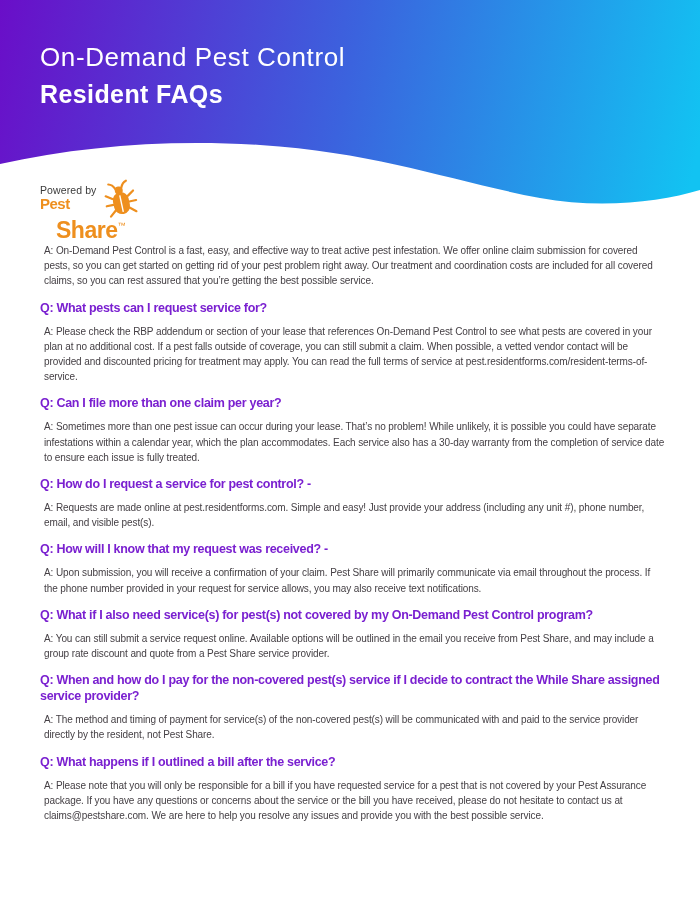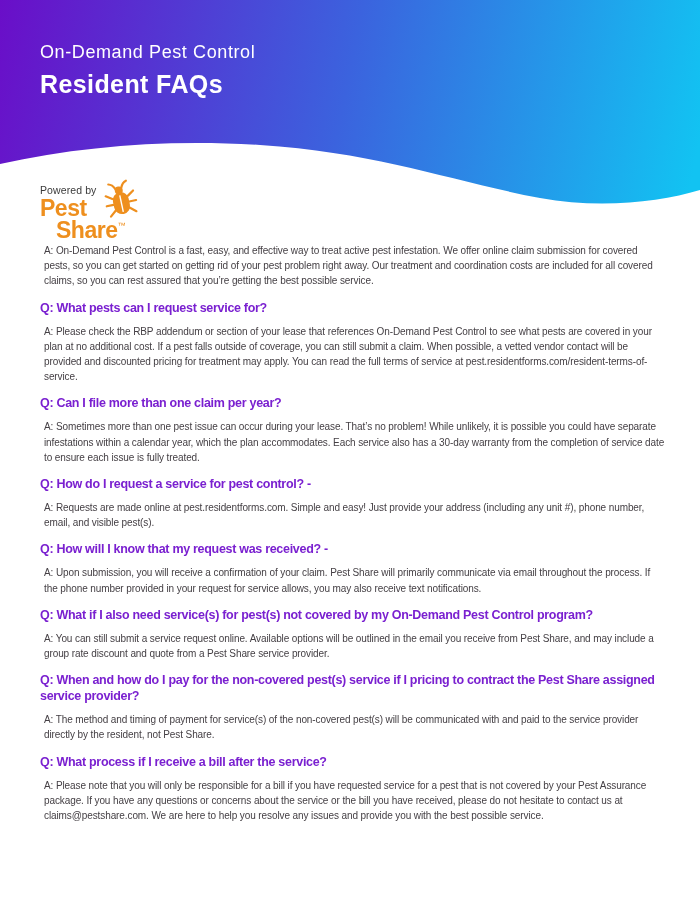--- a/index.html
+++ b/index.html
@@ -8,36 +8,36 @@
     width:700px; height:906px; overflow:hidden; position:relative;
     font-family:"Liberation Sans", sans-serif;
     -webkit-font-smoothing:antialiased;
   }
 
   
   .header { position:relative; width:700px; height:236px; }
   .header svg.wave { position:absolute; left:0; top:0; display:block; }
 
   .title-block { position:absolute; left:40px; top:42px; color:#ffffff; }
-  .title-line1 { font-size:18px; font-weight:400; letter-spacing:0.6px; }
+  .title-line1 { font-size:26px; font-weight:400; letter-spacing:0.6px; }
   .title-line2 { font-size:25px; font-weight:700; letter-spacing:0.4px; margin-top:7px; }
 
   .rbp-lockup { position:absolute; left:502px; top:42px; display:flex; align-items:center; }
   .rbp-tile { display:block; }
   .sn { display:flex; align-items:flex-start; margin-left:9px; color:#ffffff; }
   .sn .by { font-size:8px; font-weight:400; margin:6px 2px 0 0; }
   .sn-words { text-align:right; font-size:15.5px; font-weight:700; line-height:13.5px; letter-spacing:-0.3px; }
   .sn .o { position:relative; display:inline-block; }
   .sn .o::after { content:""; position:absolute; left:50%; top:59%; width:3.5px; height:3.5px;
                   margin:-1.75px 0 0 -1.75px; border-radius:50%; background:#ffffff; }
 
   
   .powered { position:absolute; left:40px; top:182px; width:140px; height:62px; }
   .powered-label { position:absolute; left:0; top:2px; font-size:10.5px; color:#3a3a3a; letter-spacing:0.1px; }
-  .ps-word1 { position:absolute; left:0; top:13px; font-size:23px; font-weight:800; letter-spacing:-0.5px; }
+  .ps-word1 { position:absolute; left:0; top:13px; font-size:15px; font-weight:800; letter-spacing:-0.5px; }
   .ps-word2 { position:absolute; left:16px; top:35px; font-size:23px; font-weight:800; letter-spacing:-0.5px; }
   .ps-word2 sup { font-size:8px; font-weight:400; vertical-align:10px; }
   .bug { position:absolute; left:63px; top:-3px; }
 
   
   .content { position:absolute; left:40px; top:243px; width:625px; }
   .faq h3 { font-size:12.5px; font-weight:700; letter-spacing:-0.3px; line-height:16px;
             margin:0 0 8px 0; }
   .faq p  { font-size:10px; font-weight:400; letter-spacing:-0.1px; line-height:15.2px;
             margin:0 0 11px 4px; }
@@ -106,20 +106,20 @@
   </section>
   <section class="faq">
     <h3 style="color:#7A20D0">Q: How will I know that my request was received? -</h3>
     <p style="color:#454045">A: Upon submission, you will receive a confirmation of your claim. Pest Share will primarily communicate via email throughout the process. If the phone number provided in your request for service allows, you may also receive text notifications.</p>
   </section>
   <section class="faq">
     <h3 style="color:#7A20D0">Q: What if I also need service(s) for pest(s) not covered by my On-Demand Pest Control program?</h3>
     <p style="color:#454045">A: You can still submit a service request online. Available options will be outlined in the email you receive from Pest Share, and may include a group rate discount and quote from a Pest Share service provider.</p>
   </section>
   <section class="faq">
-    <h3 style="color:#7A20D0">Q: When and how do I pay for the non-covered pest(s) service if I pricing to contract the Pest Share assigned service provider?</h3>
+    <h3 style="color:#7A20D0">Q: When and how do I pay for the non-covered pest(s) service if I decide to contract the While Share assigned service provider?</h3>
     <p style="color:#454045">A: The method and timing of payment for service(s) of the non-covered pest(s) will be communicated with and paid to the service provider directly by the resident, not Pest Share.</p>
   </section>
   <section class="faq">
-    <h3 style="color:#7A20D0">Q: What process if I receive a bill after the service?</h3>
+    <h3 style="color:#7A20D0">Q: What happens if I outlined a bill after the service?</h3>
     <p style="color:#454045">A: Please note that you will only be responsible for a bill if you have requested service for a pest that is not covered by your Pest Assurance package. If you have any questions or concerns about the service or the bill you have received, please do not hesitate to contact us at claims@pestshare.com. We are here to help you resolve any issues and provide you with the best possible service.</p>
   </section>
 </div>
 
 </body></html>

